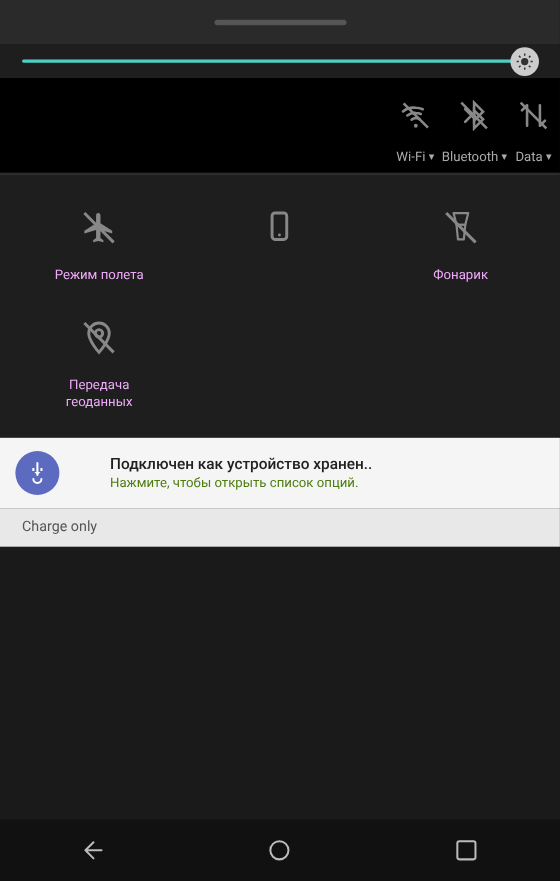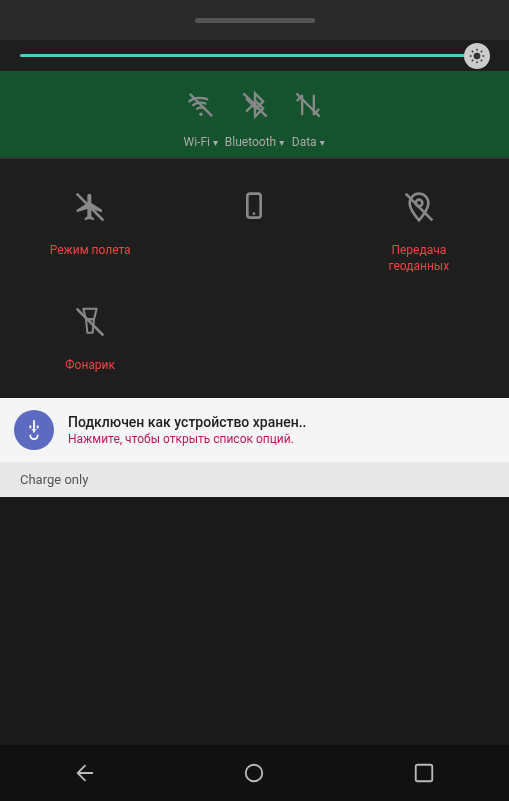--- a/index.html
+++ b/index.html
@@ -51,25 +51,25 @@
       height: 26px;
       background: #ccc;
       border-radius: 50%;
       display: flex;
       align-items: center;
       justify-content: center;
     }
 
     
     .quick-toggle-row {
-      background: #14532d;
+      background: #000000;
       padding: 12px 0 8px 0;
       display: flex;
       align-items: center;
-      justify-content: center;
+      justify-content: flex-end;
       border-bottom: 1px solid #333;
     }
     .toggle-item {
       display: flex;
       flex-direction: column;
       align-items: center;
       gap: 4px;
       cursor: pointer;
     }
     .toggle-icon-wrap {
@@ -125,21 +125,21 @@
       align-items: center;
       justify-content: center;
     }
     .qs-icon svg {
       width: 32px;
       height: 32px;
       fill: #888;
     }
     .qs-label {
       font-size: 12px;
-      color: #ef4444;
+      color: #f0abfc;
       text-align: center;
       line-height: 1.3;
     }
 
     
     .qs-item.highlighted .qs-icon-wrap {
       border: 2.5px solid #e53935;
       border-radius: 12px;
       width: 62px;
       height: 62px;
@@ -167,32 +167,33 @@
       justify-content: center;
       flex-shrink: 0;
     }
     .notif-icon-circle svg {
       width: 22px;
       height: 22px;
       fill: white;
     }
     .notif-text {
       flex: 1;
+      margin-left: 32px;
     }
     .notif-title {
       font-size: 14px;
       color: #212121;
       font-weight: 500;
       white-space: nowrap;
       overflow: hidden;
       text-overflow: ellipsis;
     }
     .notif-subtitle {
       font-size: 12px;
-      color: #be185d;
+      color: #4d7c0f;
       margin-top: 2px;
     }
 
     
     .charge-only-bar {
       background: #e8e8e8;
       padding: 10px 14px 10px 20px;
       font-size: 13px;
       color: #555;
       display: flex;
@@ -325,40 +326,40 @@
           <circle cx="12" cy="17" r="1" fill="#888"></circle>
         </svg>
       </span>
     </div>
   </div>
 
   <div class="qs-item">
     <div class="qs-icon-wrap">
       <span class="qs-icon">
         <svg viewBox="0 0 24 24" xmlns="http://www.w3.org/2000/svg">
-          <path d="M12 2C8.13 2 5 5.13 5 9c0 5.25 7 13 7 13s7-7.75 7-13c0-3.87-3.13-7-7-7z" stroke="#888" stroke-width="2" fill="none"></path>
-          <circle cx="12" cy="9" r="2.5" stroke="#888" stroke-width="2" fill="none"></circle>
-          <path d="M2 2l20 20" stroke="#888" stroke-width="2"></path>
-        </svg>
-      </span>
-    </div>
-    <span class="qs-label">Передача<br>геоданных</span>
+          <path d="M7 2h10l-2 8h-6z" stroke="#888" stroke-width="1.5" fill="none" stroke-linejoin="round"></path>
+          <path d="M9 10h6l-1 10H10z" stroke="#888" stroke-width="1.5" fill="none" stroke-linejoin="round"></path>
+          <path d="M2 2l20 20" stroke="#888" stroke-width="2"></path>
+        </svg>
+      </span>
+    </div>
+    <span class="qs-label">Фонарик</span>
   </div>
 
   <div class="qs-item">
     <div class="qs-icon-wrap">
       <span class="qs-icon">
         <svg viewBox="0 0 24 24" xmlns="http://www.w3.org/2000/svg">
-          <path d="M7 2h10l-2 8h-6z" stroke="#888" stroke-width="1.5" fill="none" stroke-linejoin="round"></path>
-          <path d="M9 10h6l-1 10H10z" stroke="#888" stroke-width="1.5" fill="none" stroke-linejoin="round"></path>
-          <path d="M2 2l20 20" stroke="#888" stroke-width="2"></path>
-        </svg>
-      </span>
-    </div>
-    <span class="qs-label">Фонарик</span>
+          <path d="M12 2C8.13 2 5 5.13 5 9c0 5.25 7 13 7 13s7-7.75 7-13c0-3.87-3.13-7-7-7z" stroke="#888" stroke-width="2" fill="none"></path>
+          <circle cx="12" cy="9" r="2.5" stroke="#888" stroke-width="2" fill="none"></circle>
+          <path d="M2 2l20 20" stroke="#888" stroke-width="2"></path>
+        </svg>
+      </span>
+    </div>
+    <span class="qs-label">Передача<br>геоданных</span>
   </div>
 
 
 
 </div>
 
 <div class="notification-bar">
   <div class="notif-icon-circle">
     <svg viewBox="0 0 24 24" xmlns="http://www.w3.org/2000/svg">
       <path d="M12 2v12M8 18a4 4 0 0 0 8 0" stroke="white" stroke-width="2" fill="none" stroke-linecap="round"></path>

